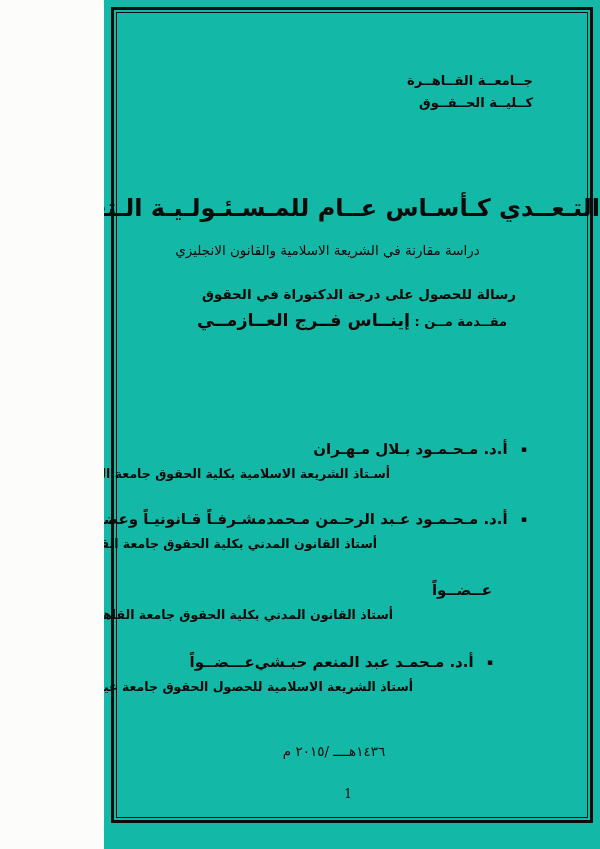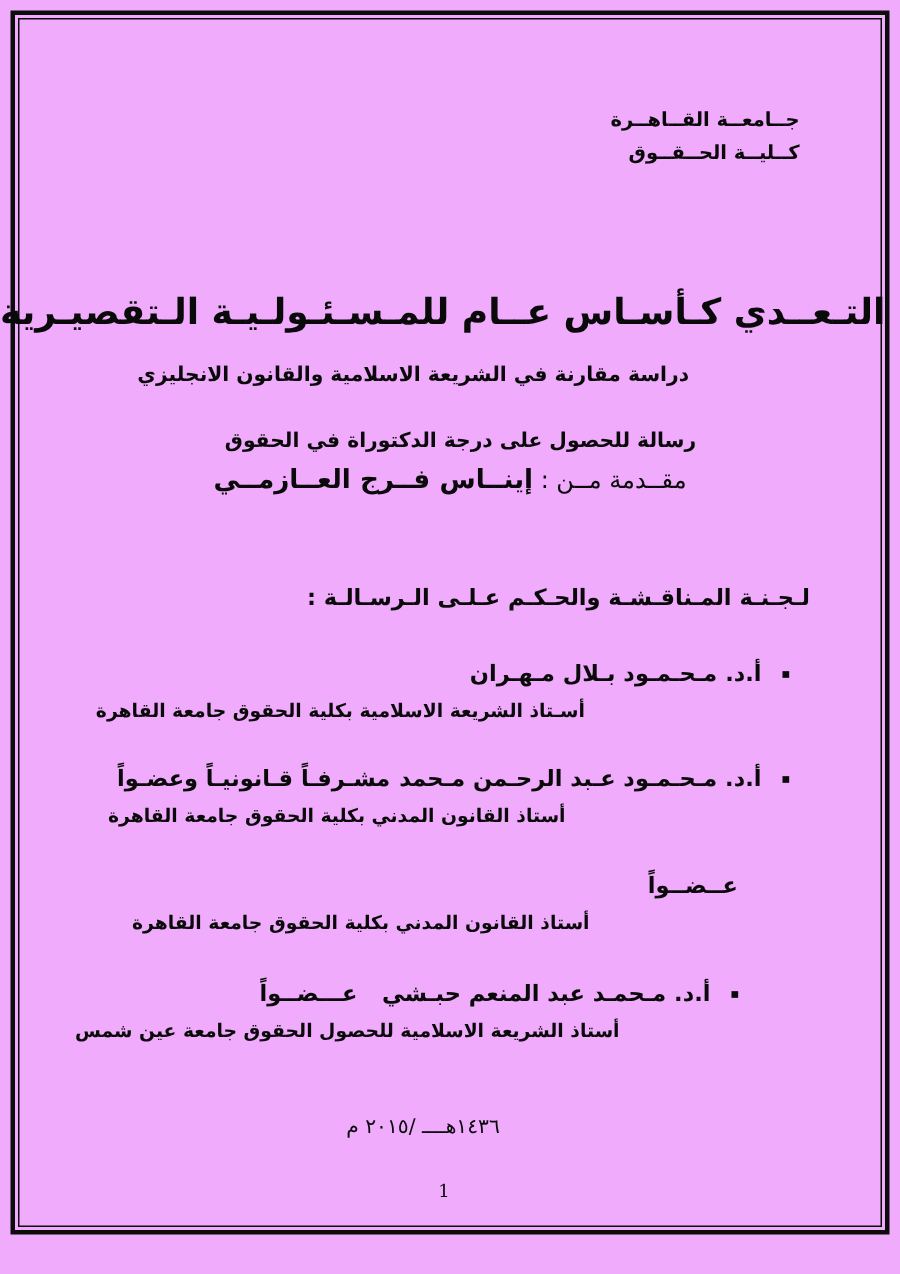--- a/index.html
+++ b/index.html
@@ -1,20 +1,20 @@
 <!DOCTYPE html>
 <html lang="ar" dir="rtl"><head>
 <meta charset="utf-8">
 <style>
   html, body { margin: 0; padding: 0; background: #fcfdfb; }
   .page {
     position: relative;
-    width: 600px;
+    width: 496px;
     height: 849px;
-    background: #f0abfc;
+    background: #14b8a6;
     color: #0a0a0a;
     font-family: "DejaVu Sans", sans-serif;
     direction: rtl;
     overflow: hidden;
   }
   
   .frame-outer {
     position: absolute;
     top: 7px; left: 7px; right: 7px; bottom: 26px;
     border: 3px solid #0c0c0c;
@@ -37,37 +37,37 @@
   .title {
     top: 194px; left: 0; right: 0;
     text-align: left;
     font-weight: bold;
     font-size: 24px;
     white-space: nowrap;
   }
   .subtitle {
     top: 242px; left: 0; right: 49px;
     text-align: center;
-    font-weight: bold;
+    font-weight: normal;
     font-size: 13.5px;
     white-space: nowrap;
   }
   .degree {
     top: 286px; left: 16px; right: 2px;
     text-align: center;
     font-weight: bold;
     font-size: 13.5px;
     white-space: nowrap;
   }
   .submitted {
     top: 310px; left: 0; right: 0;
     text-align: center;
     white-space: nowrap;
   }
-  .submitted .label { font-weight: normal; font-size: 16px; }
+  .submitted .label { font-weight: bold; font-size: 13px; }
   .submitted .author { font-weight: bold; font-size: 17.5px; }
 
   .committee-heading {
     top: 389px; right: 60px;
     text-align: right;
     font-weight: bold;
     font-size: 15px;
     white-space: nowrap;
   }
   .member-line {
@@ -122,21 +122,20 @@
 
   <div class="abs subtitle">دراسة مقارنة في الشريعة الاسلامية والقانون الانجليزي</div>
 
   <div class="abs degree">رسالة للحصول على درجة الدكتوراة في الحقوق</div>
 
   <div class="abs submitted">
     <span class="label">مقــدمة مــن : </span>
     <span class="author">إينــاس فــرج العــازمــي</span>
   </div>
 
-  <div class="abs committee-heading">لـجـنـة المـناقـشـة والحـكـم عـلـى الـرسـالـة :</div>
 
   <div class="abs member-line" style="top:440px; right:73px; left:85px;">
     <span>
       <span class="bullet">▪</span>
       <span>أ.د. مـحـمـود بـلال مـهـران</span>
     </span>
   </div>
   <div class="abs member-aff" style="top:466px; right:210px;">أسـتاذ الشريعة الاسلامية بكلية الحقوق جامعة القاهرة</div>
 
   <div class="abs member-line" style="top:510px; right:73px; left:78px;">

